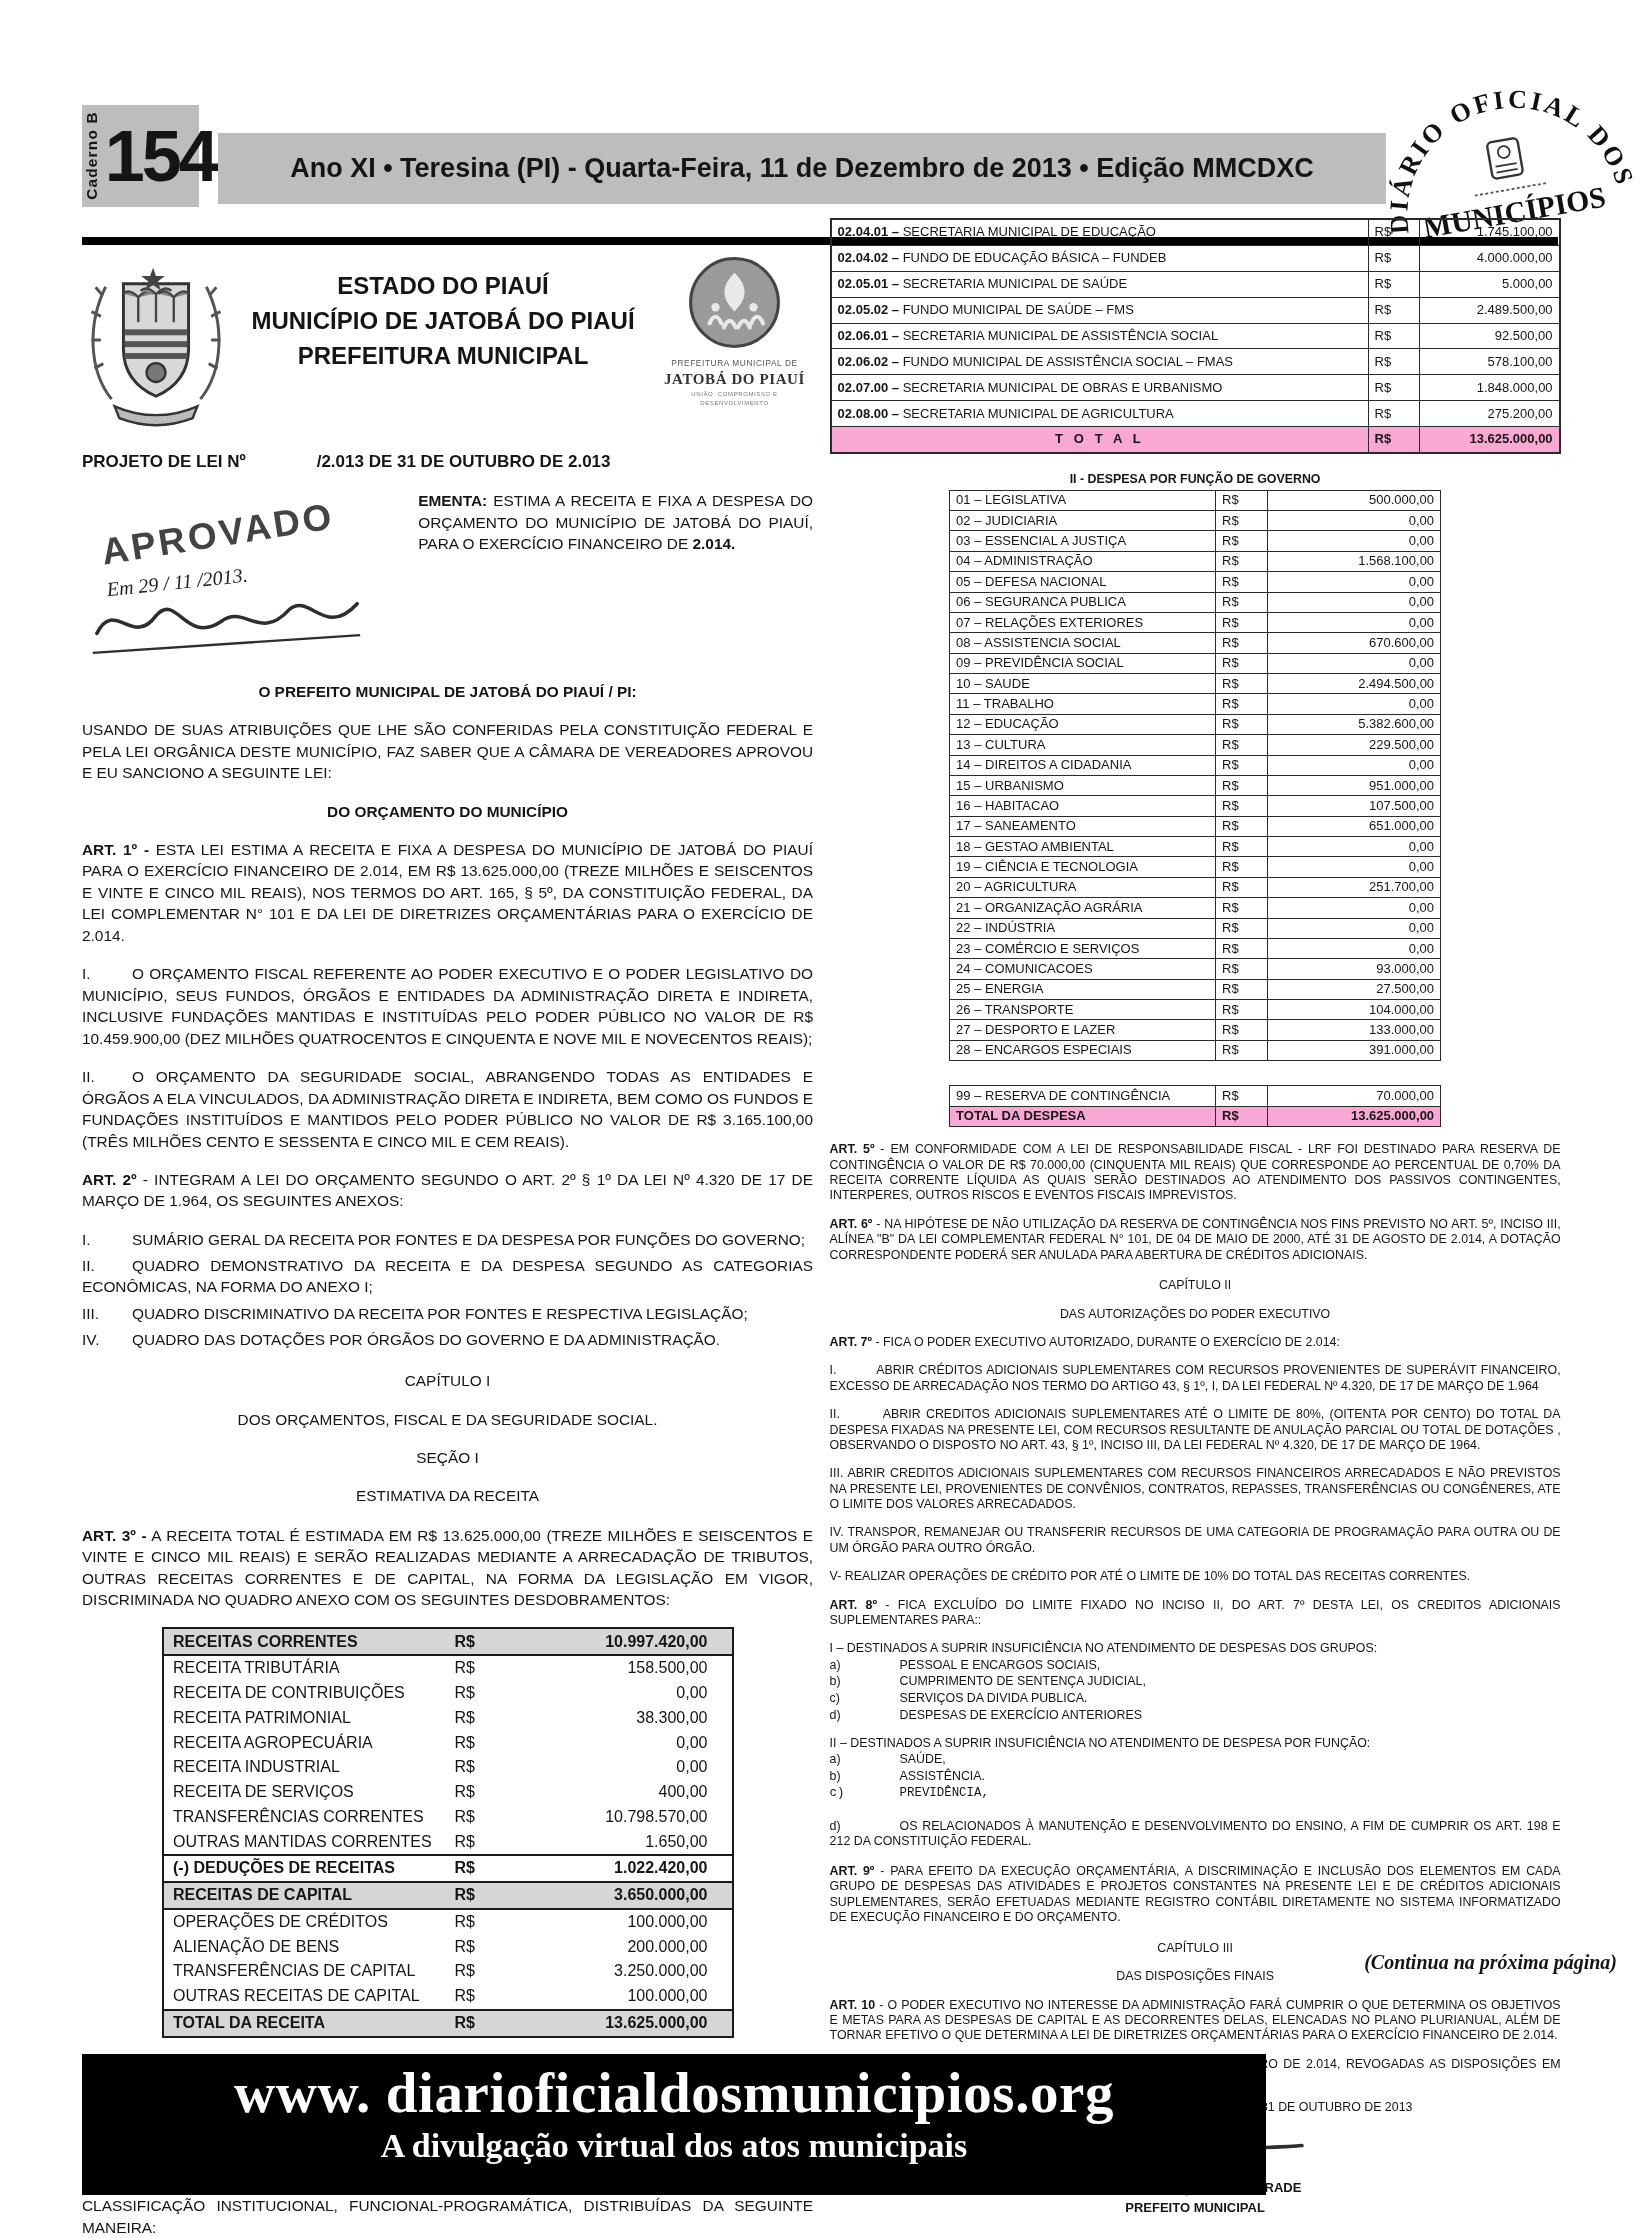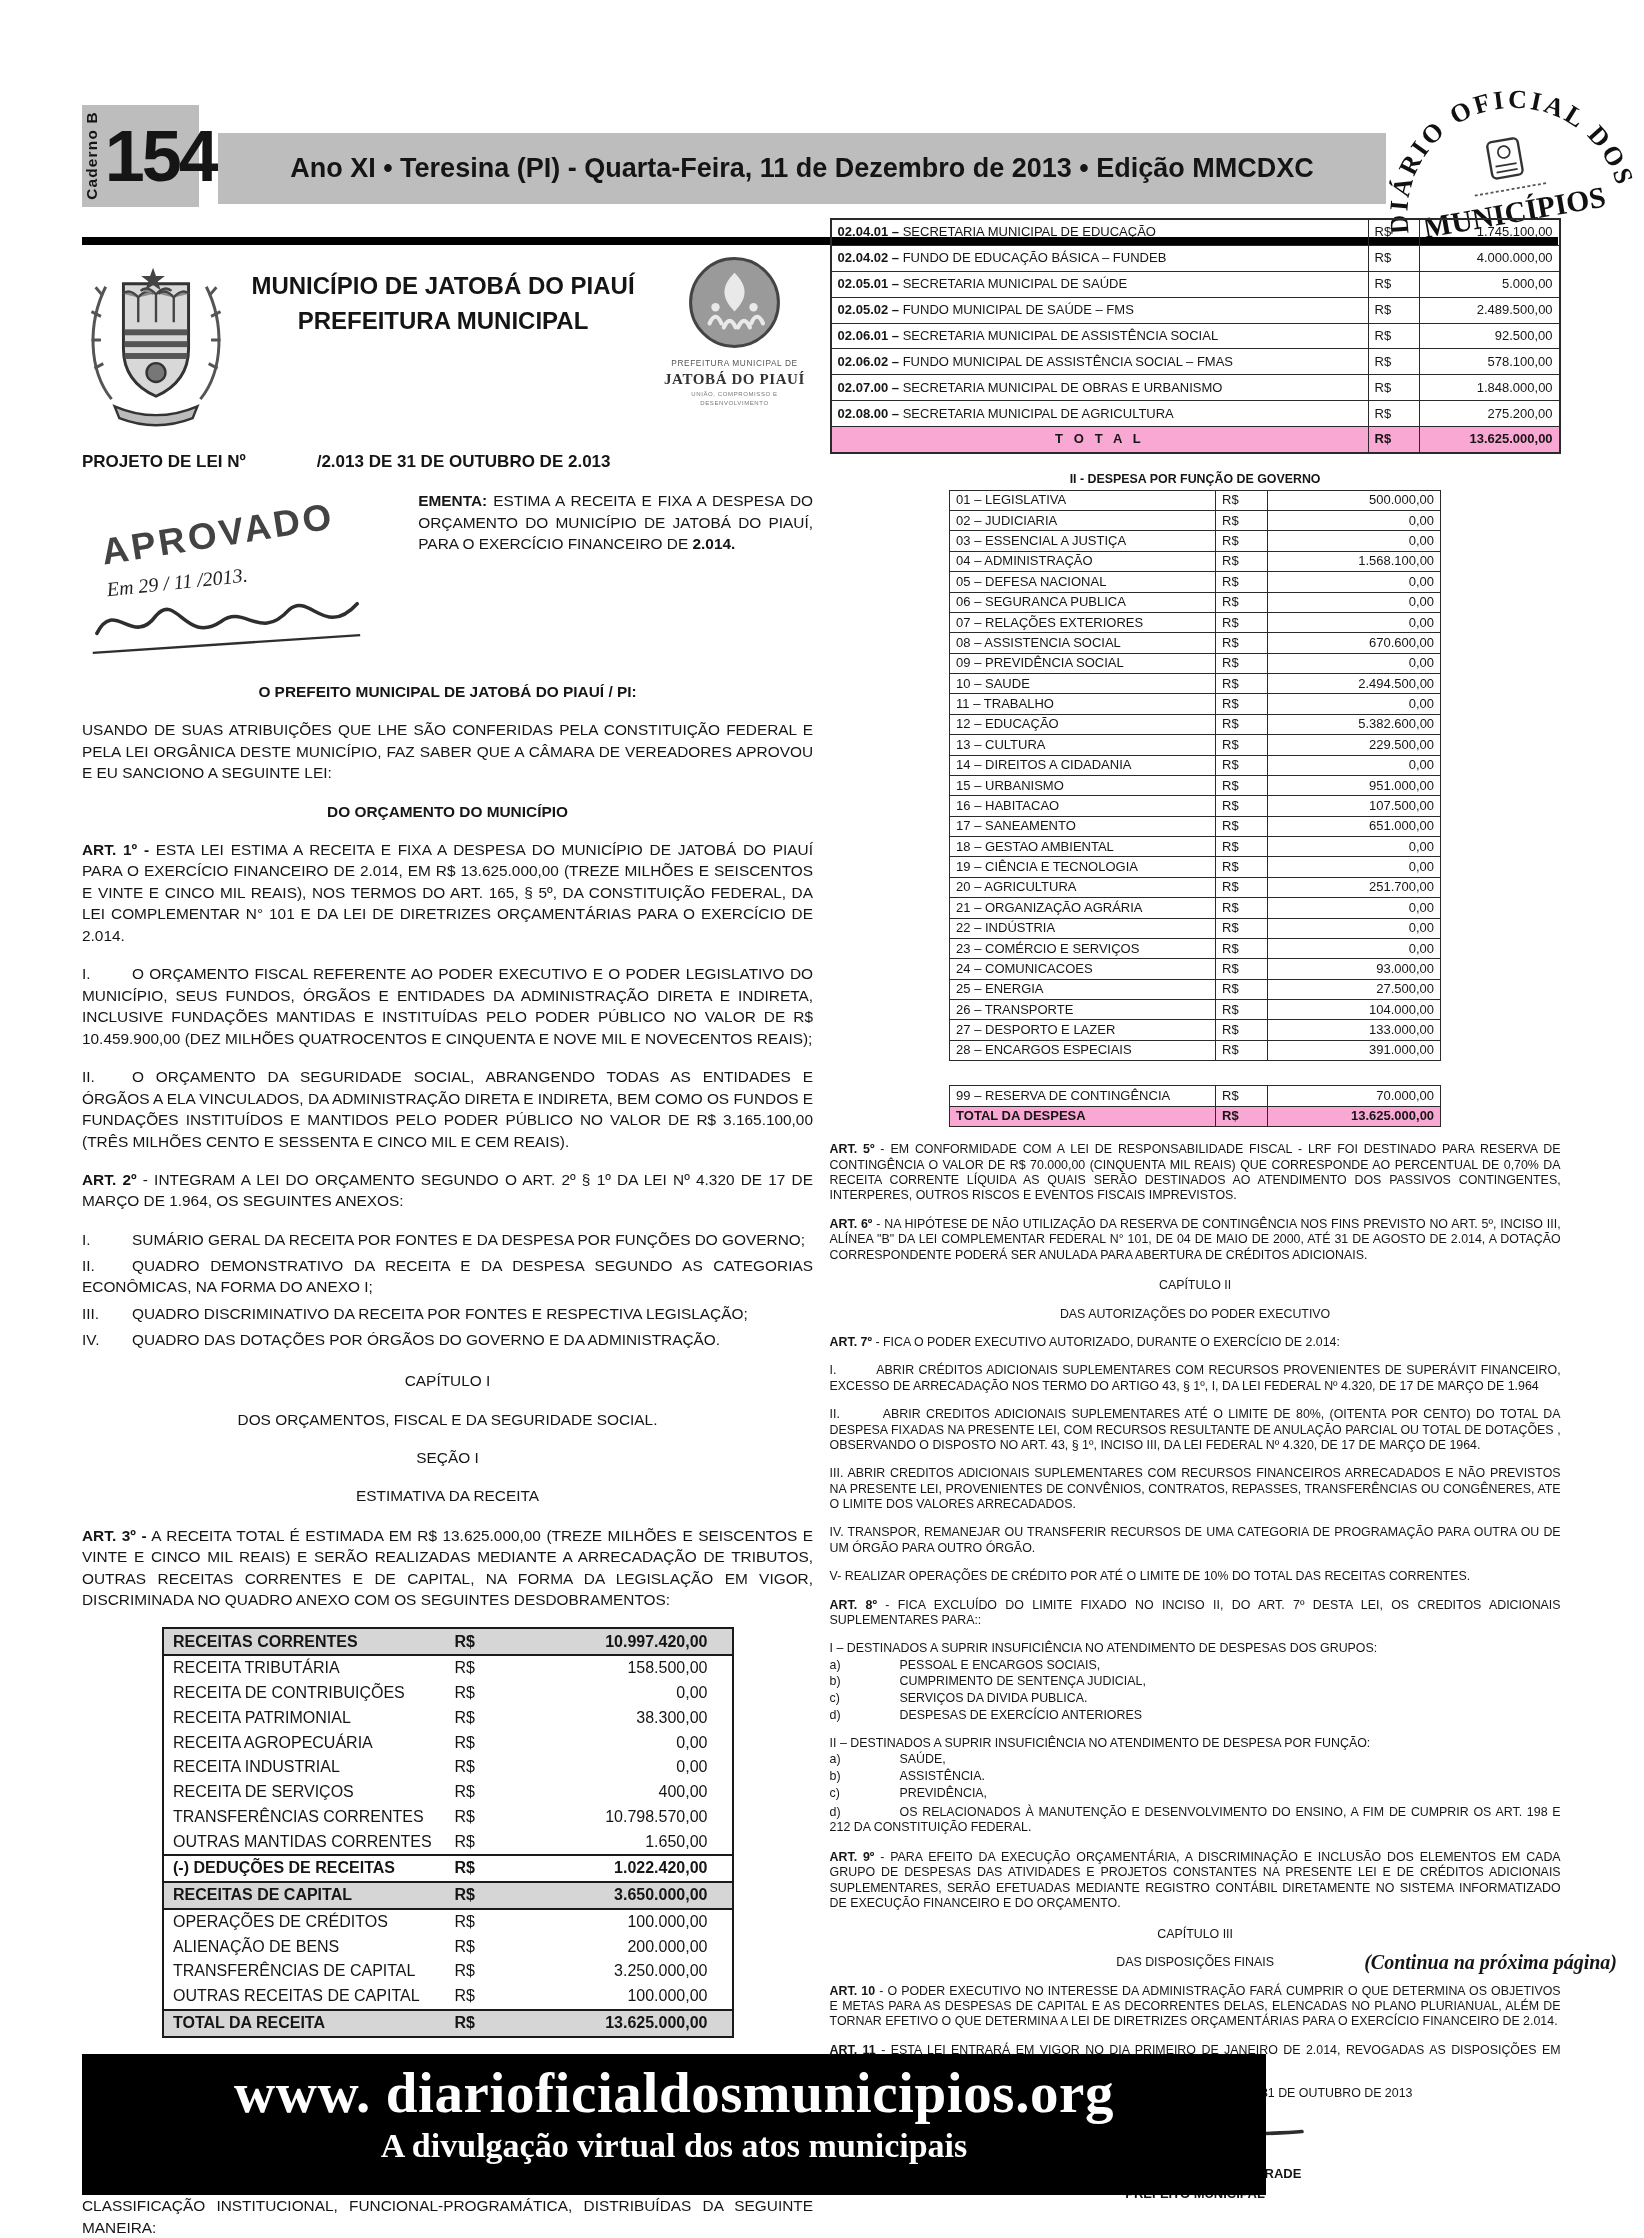--- a/index.html
+++ b/index.html
@@ -158,20 +158,21 @@
             <g fill="#555">
               <rect x="72" y="132" width="106" height="10"></rect>
               <rect x="72" y="152" width="106" height="10"></rect>
               <rect x="72" y="172" width="106" height="10"></rect>
             </g>
             <circle cx="125" cy="205" r="16" fill="#777" stroke="#333" stroke-width="4"></circle>
             <path d="M55,262 q70,30 140,0 l-8,20 q-62,24 -124,0 Z" fill="#bbb" stroke="#333" stroke-width="4"></path>
           </svg>
         </div>
         <div class="org-lines">
+          <div>ESTADO DO PIAUÍ</div>
           <div>MUNICÍPIO DE JATOBÁ DO PIAUÍ</div>
           <div>PREFEITURA MUNICIPAL</div>
         </div>
         <div class="seal-box">
           <svg width="95" height="95" viewBox="0 0 160 160">
             <circle cx="80" cy="80" r="74" fill="#9a9a9a"></circle>
             <circle cx="80" cy="80" r="74" fill="none" stroke="#444" stroke-width="5"></circle>
             <path d="M80,30 C60,50 55,70 80,95 C105,70 100,50 80,30 Z" fill="#e9e9e9"></path>
             <g stroke="#e9e9e9" stroke-width="7" stroke-linecap="round" fill="none">
               <path d="M38,115 q10,-22 20,0"></path>
@@ -642,21 +643,21 @@
 
       </div>
 
       <p class="just" style="margin:13px 0 1.2px;">II – DESTINADOS A SUPRIR  INSUFICIÊNCIA NO ATENDIMENTO DE DESPESA POR FUNÇÃO:</p>
       <div>
 
           <p class="just" style="margin-bottom:1.2px;"><span class="letter">a)</span><span>SAÚDE,</span></p>
 
           <p class="just" style="margin-bottom:1.2px;"><span class="letter">b)</span><span>ASSISTÊNCIA.</span></p>
 
-          <p class="just" style="margin-bottom:4px;"><span class="letter">c)</span><span>PREVIDÊNCIA,</span></p>
+          <p class="just" style="margin-bottom:18px;font-family:Liberation Mono, monospace;"><span class="letter">c)</span><span>PREVIDÊNCIA,</span></p>
 
           <p class="just" style="margin-bottom:1.2px;"><span class="letter">d)</span><span>OS RELACIONADOS À MANUTENÇÃO E DESENVOLVIMENTO DO ENSINO, A FIM DE CUMPRIR OS ART. 198 E 212 DA CONSTITUIÇÃO FEDERAL.</span></p>
 
       </div>
 
       <p class="just" style="margin-top:14.2px;"><b>ART. 9º</b><span> - PARA EFEITO DA EXECUÇÃO ORÇAMENTÁRIA, A DISCRIMINAÇÃO E INCLUSÃO DOS ELEMENTOS EM CADA GRUPO DE DESPESAS DAS ATIVIDADES E PROJETOS CONSTANTES NA PRESENTE LEI E DE CRÉDITOS ADICIONAIS SUPLEMENTARES, SERÃO EFETUADAS MEDIANTE REGISTRO CONTÁBIL DIRETAMENTE NO SISTEMA INFORMATIZADO DE EXECUÇÃO FINANCEIRO E DO ORÇAMENTO.</span></p>
 
       <p class="cbl" style="margin-top:15.4px;">CAPÍTULO III</p>
       <p class="cbl">DAS DISPOSIÇÕES FINAIS</p>
 

